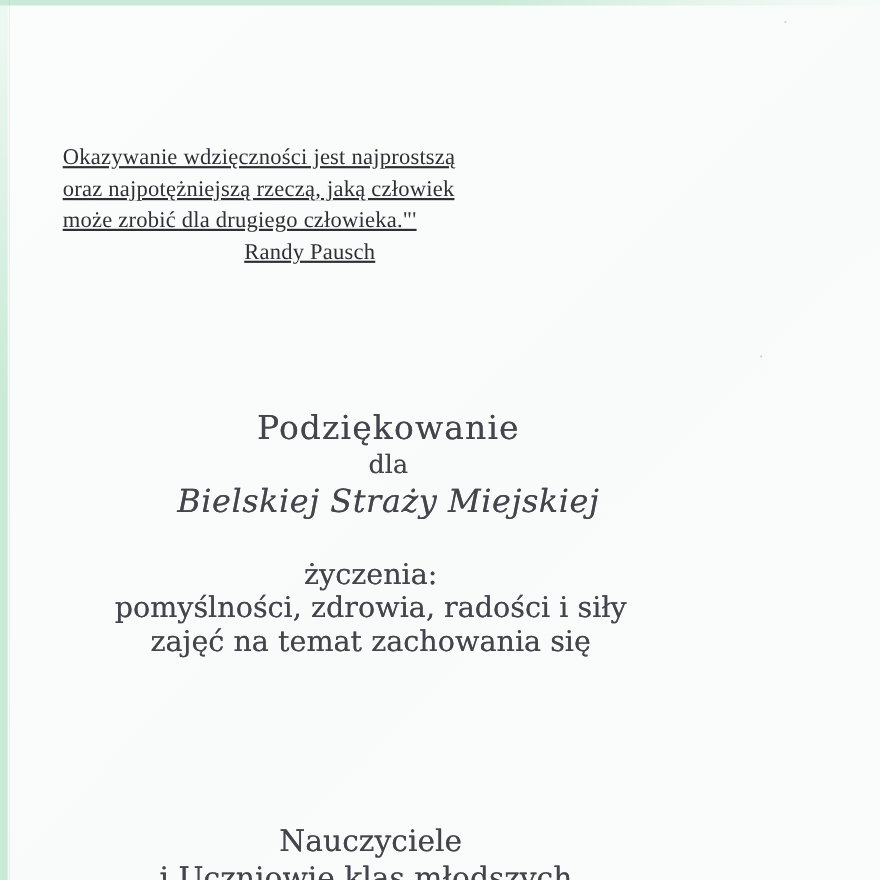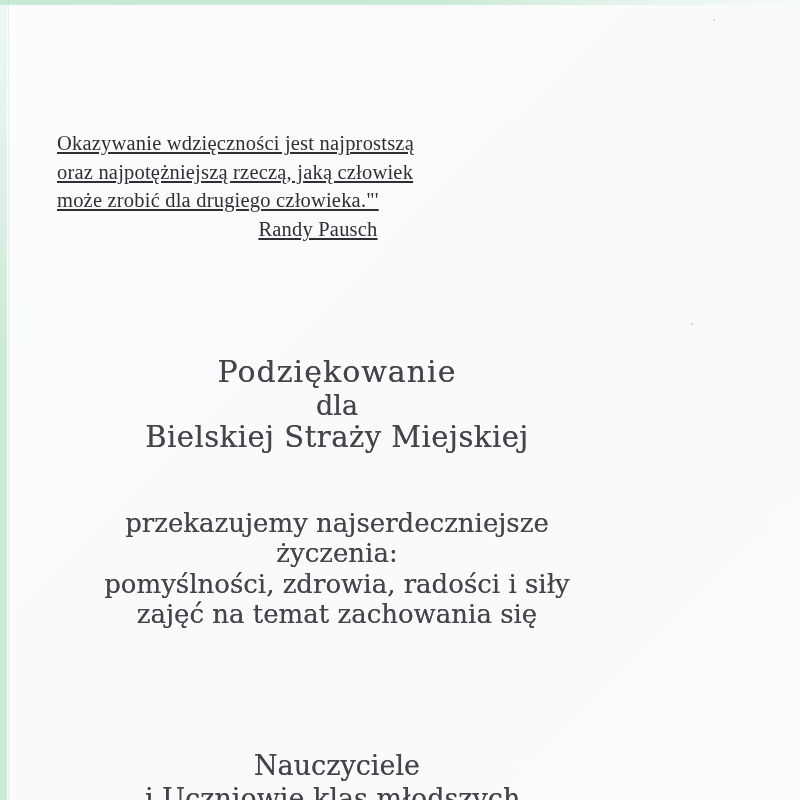--- a/index.html
+++ b/index.html
@@ -56,50 +56,50 @@
     font-family: "Liberation Serif", serif;
     font-size: 20.5px;
     line-height: 28.5px;
     color: #2e2e36;
     letter-spacing: 0.2px;
     white-space: nowrap;
     text-decoration: underline;
   }
   .quote-attribution {
     margin-left: 165px;
-    text-align: center;
   }
 
   
   .content-column {
     position: absolute;
     left: 0;
     width: 674px;
     text-align: center;
     white-space: nowrap;
   }
   .deco {
     font-family: "DejaVu Serif", serif;
     color: #44444c;
     text-shadow: 0 0 0.6px rgba(68,68,76,0.75);
   }
-  .title-block { top: 354px; }
+  .title-block { top: 372px; padding-left: 16px; }
   .title-line-1 {
     font-size: 30px;
     line-height: 36px;
     letter-spacing: 1px;
   }
   .title-line-2 {
-    font-size: 27px;
+    font-size: 23px;
     line-height: 31px;
   }
   .title-line-3 {
     font-size: 29px;
     line-height: 33px;
     letter-spacing: 0.5px;
+    font-style: italic;
   }
   .body-block {
     top: 508px;
     font-size: 26px;
     line-height: 30.4px;
   }
   .signature-block {
     top: 749px;
     font-size: 27px;
     line-height: 33px;
@@ -121,21 +121,20 @@
   <div class="quote-attribution">Randy Pausch</div>
 </div>
 
 <div class="content-column title-block deco">
   <div class="title-line-1">Podziękowanie</div>
   <div class="title-line-2">dla</div>
   <div class="title-line-3">Bielskiej Straży Miejskiej</div>
 </div>
 
 <div class="content-column body-block deco">
-  <div>przekazujemy najserdeczniejsze</div>
   <div>życzenia:</div>
   <div>pomyślności, zdrowia, radości i siły</div>
   <div>zajęć na temat zachowania się</div>
 </div>
 
 <div class="content-column signature-block deco">
   <div>Nauczyciele</div>
   <div>i Uczniowie klas młodszych,</div>
 </div>
 

